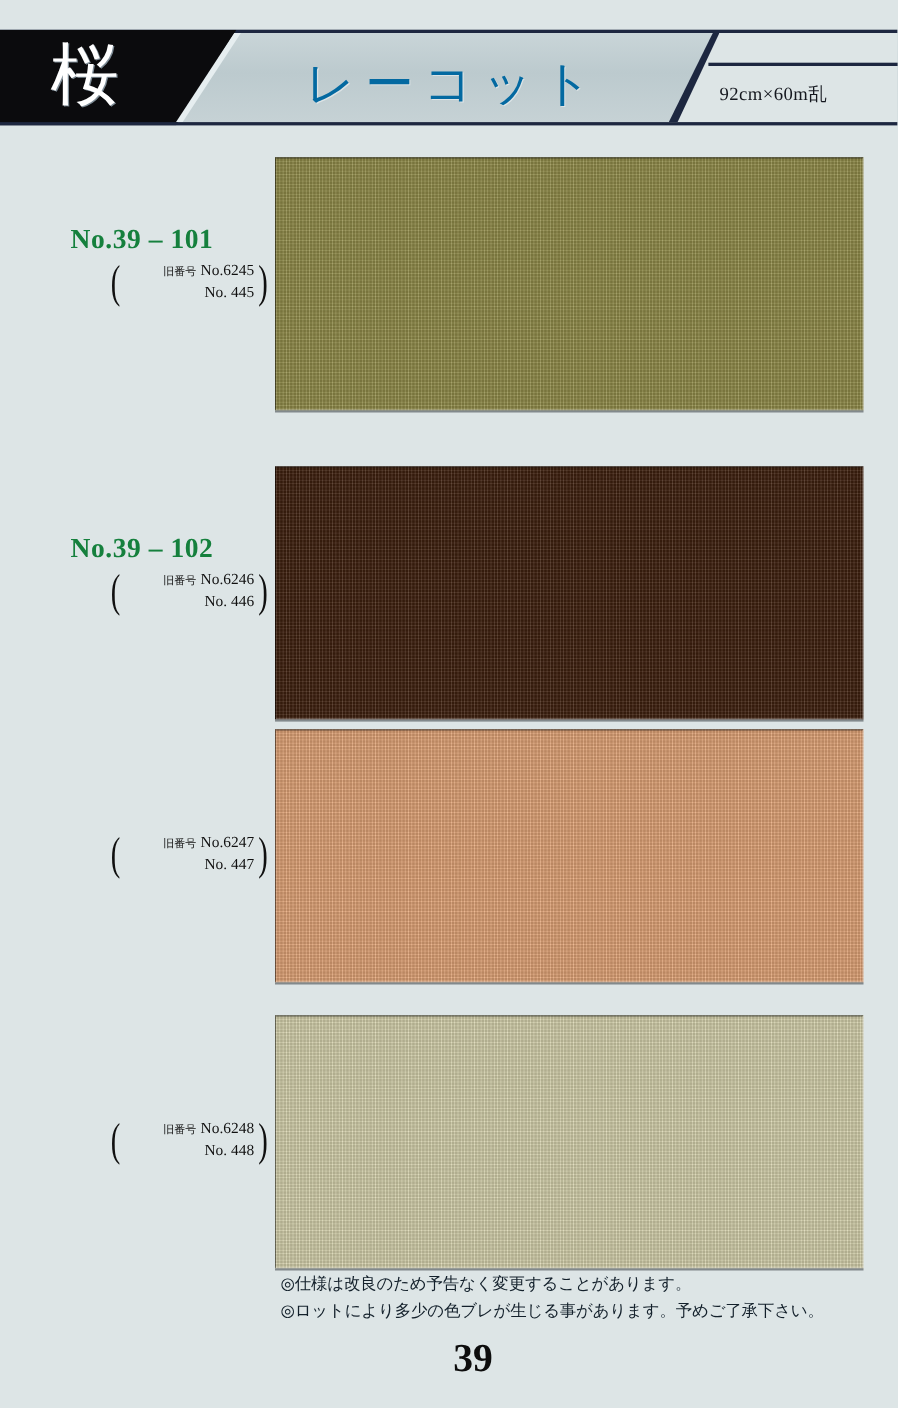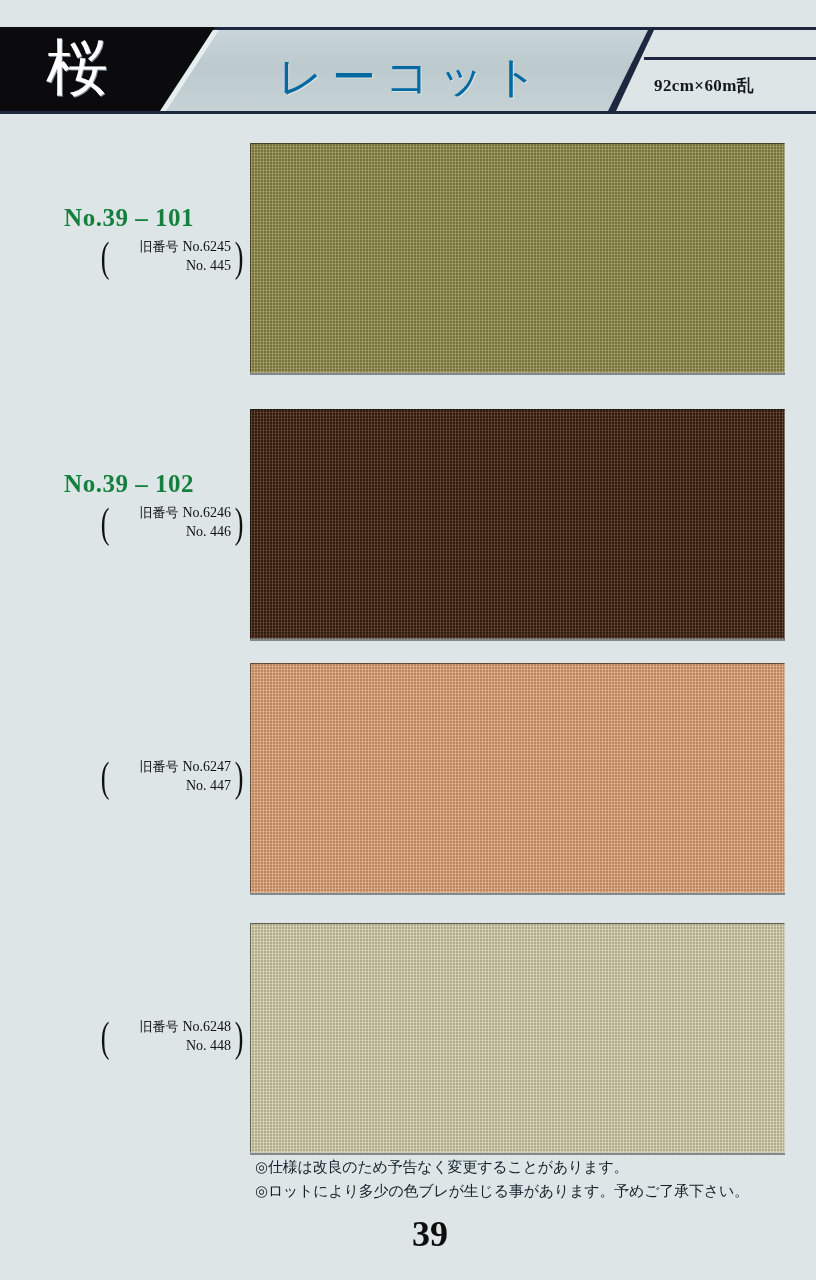--- a/index.html
+++ b/index.html
@@ -69,27 +69,27 @@
     position:absolute; left:278px; top:48px;
     font-size:44px; line-height:58px; color:#0369a1;
     font-family:"DejaVu Sans", sans-serif;
     letter-spacing:9px; font-weight:400;
     text-shadow:1px 1px 0 rgba(255,255,255,.45);
   }
   #size-spec {
     position:absolute; left:654px; top:75px;
     font-size:17px; line-height:22px; color:#14171e;
     font-family:"Liberation Serif", serif;
-    font-weight:700; letter-spacing:.4px;
+    font-weight:400; letter-spacing:.4px;
   }
 
   
   .row { position:absolute; left:0; width:816px; height:230px; }
   #row-0 { top:143px; }
-  #row-1 { top:409px; }
+  #row-1 { top:424px; }
   #row-2 { top:663px; }
   #row-3 { top:923px; }
 
   .swatch-wrap {
     position:absolute; left:250px; top:0; width:535px; height:230px;
   }
   .swatch {
     position:absolute; inset:0;
     border-top:1px solid rgba(0,0,0,.55);
     border-left:1px solid rgba(0,0,0,.45);
@@ -134,21 +134,21 @@
   }
   .paren-l { left:-8px; }
   .paren-r { left:126px; }
 
   .sub-line {
     font-size:14px; line-height:19px; white-space:nowrap;
     text-align:right; padding-right:10px;
   }
   .sub-line .old-lab {
     font-family:"DejaVu Sans", sans-serif;
-    font-size:13px; margin-right:4px;margin-top:36px;
+    font-size:10px; margin-right:4px;margin-top:36px;
   }
 
   
   #notes {
     position:absolute; left:255px; top:1155px; width:540px;
   }
   .note {
     font-family:"DejaVu Sans", sans-serif;
     font-size:15px; line-height:24px; color:#13202b;
     white-space:nowrap; letter-spacing:-.2px;

